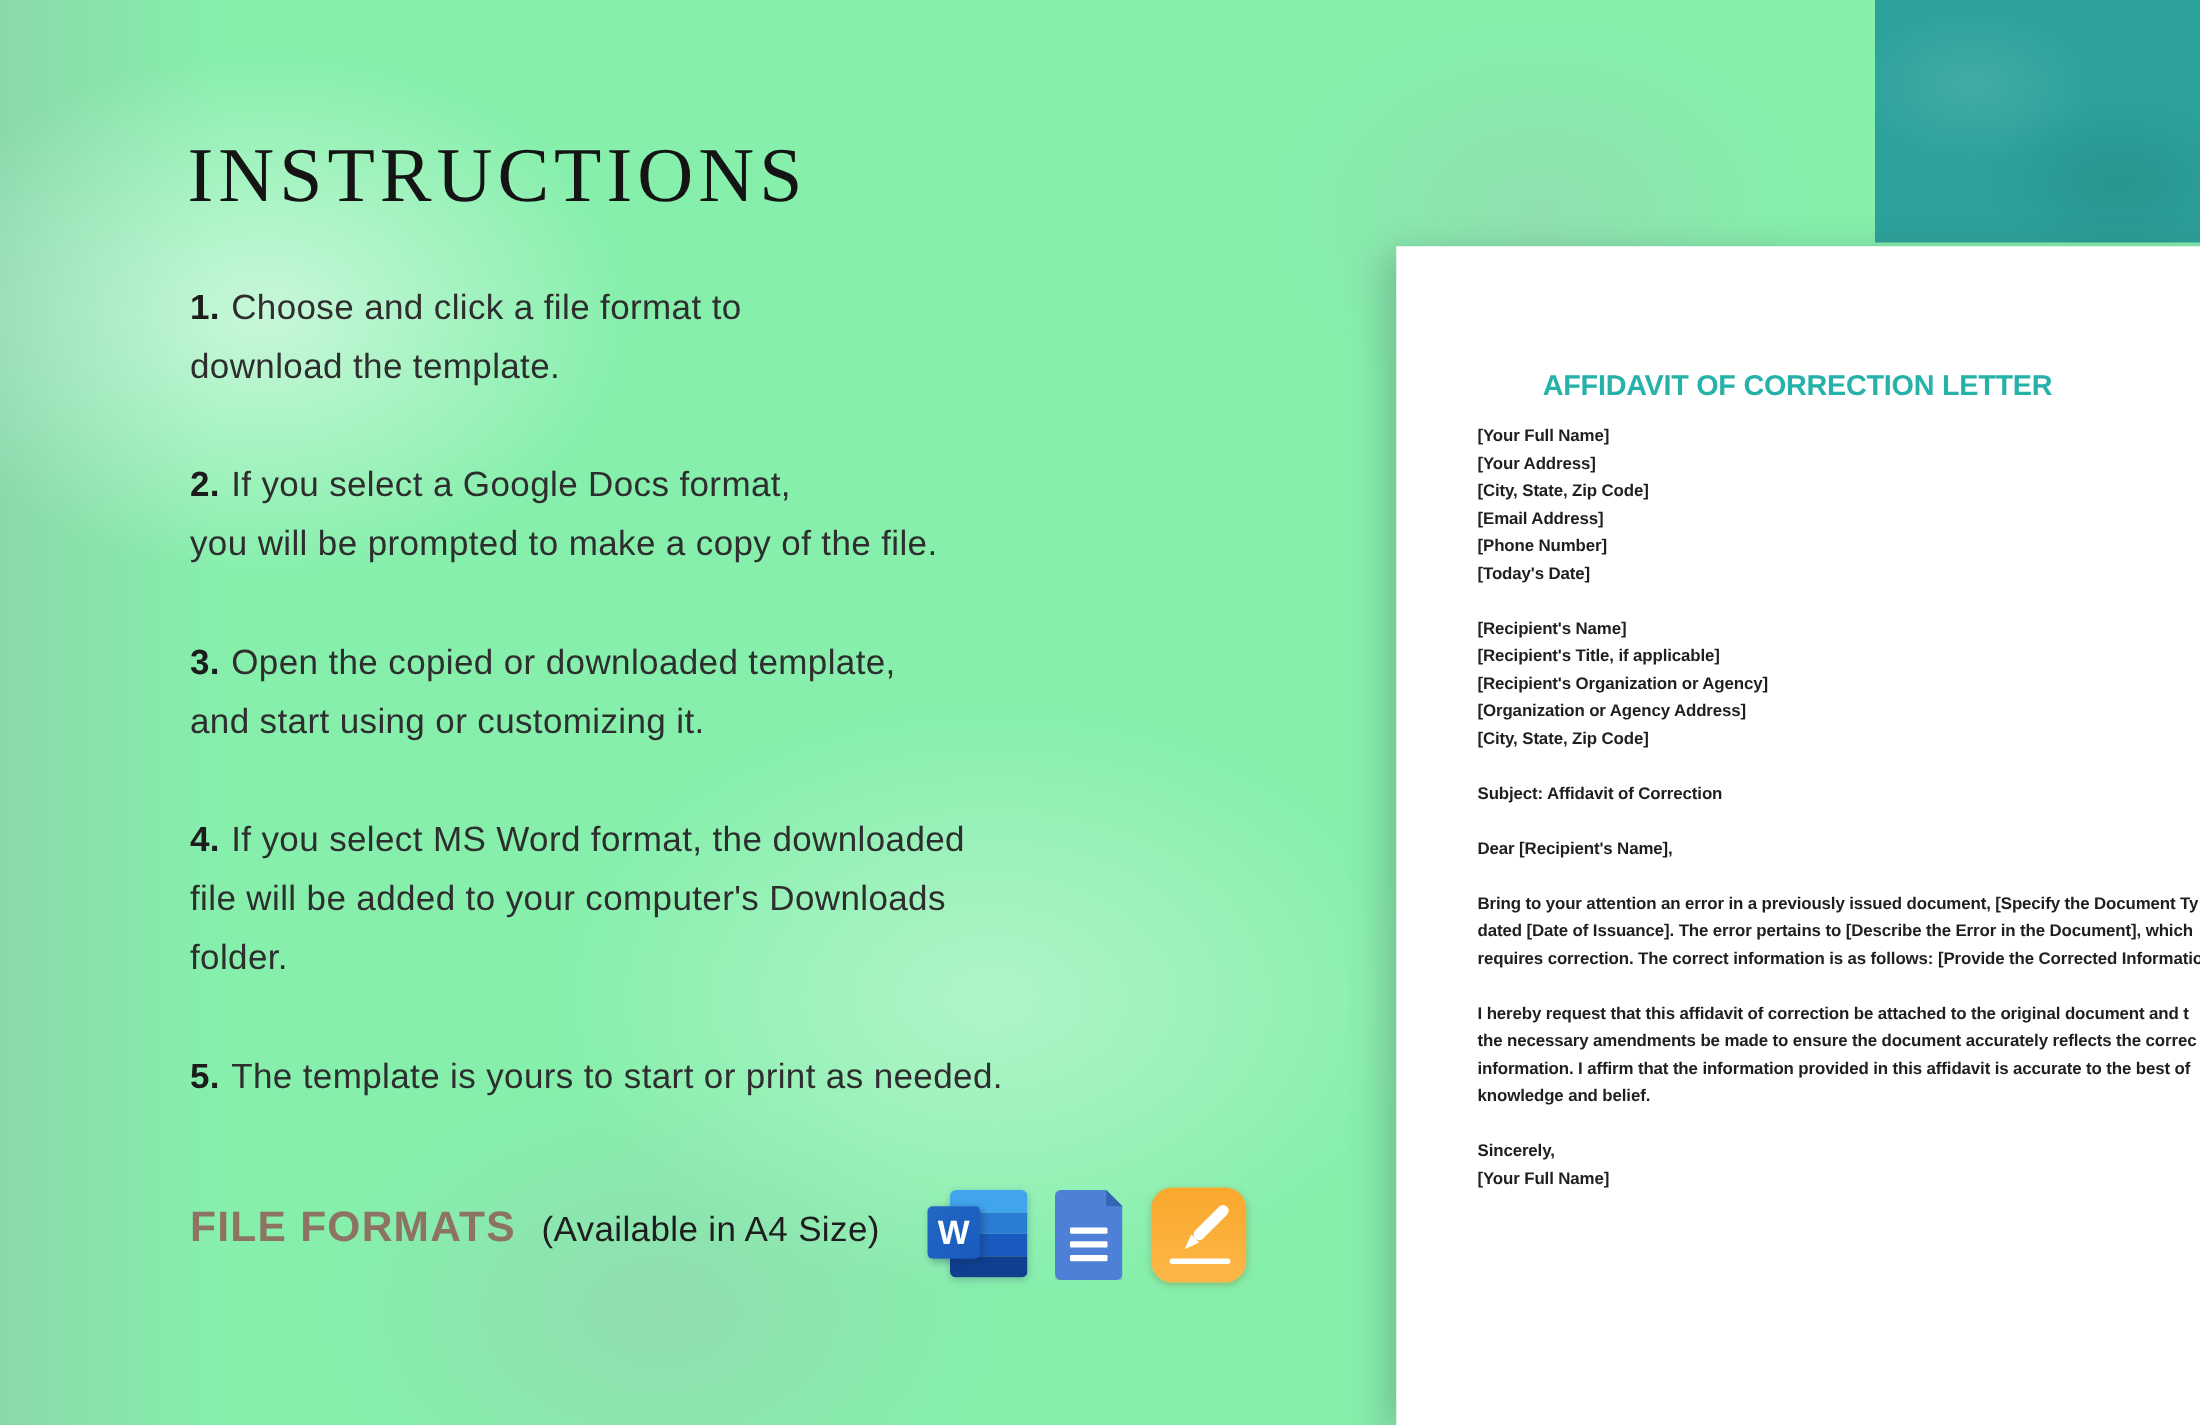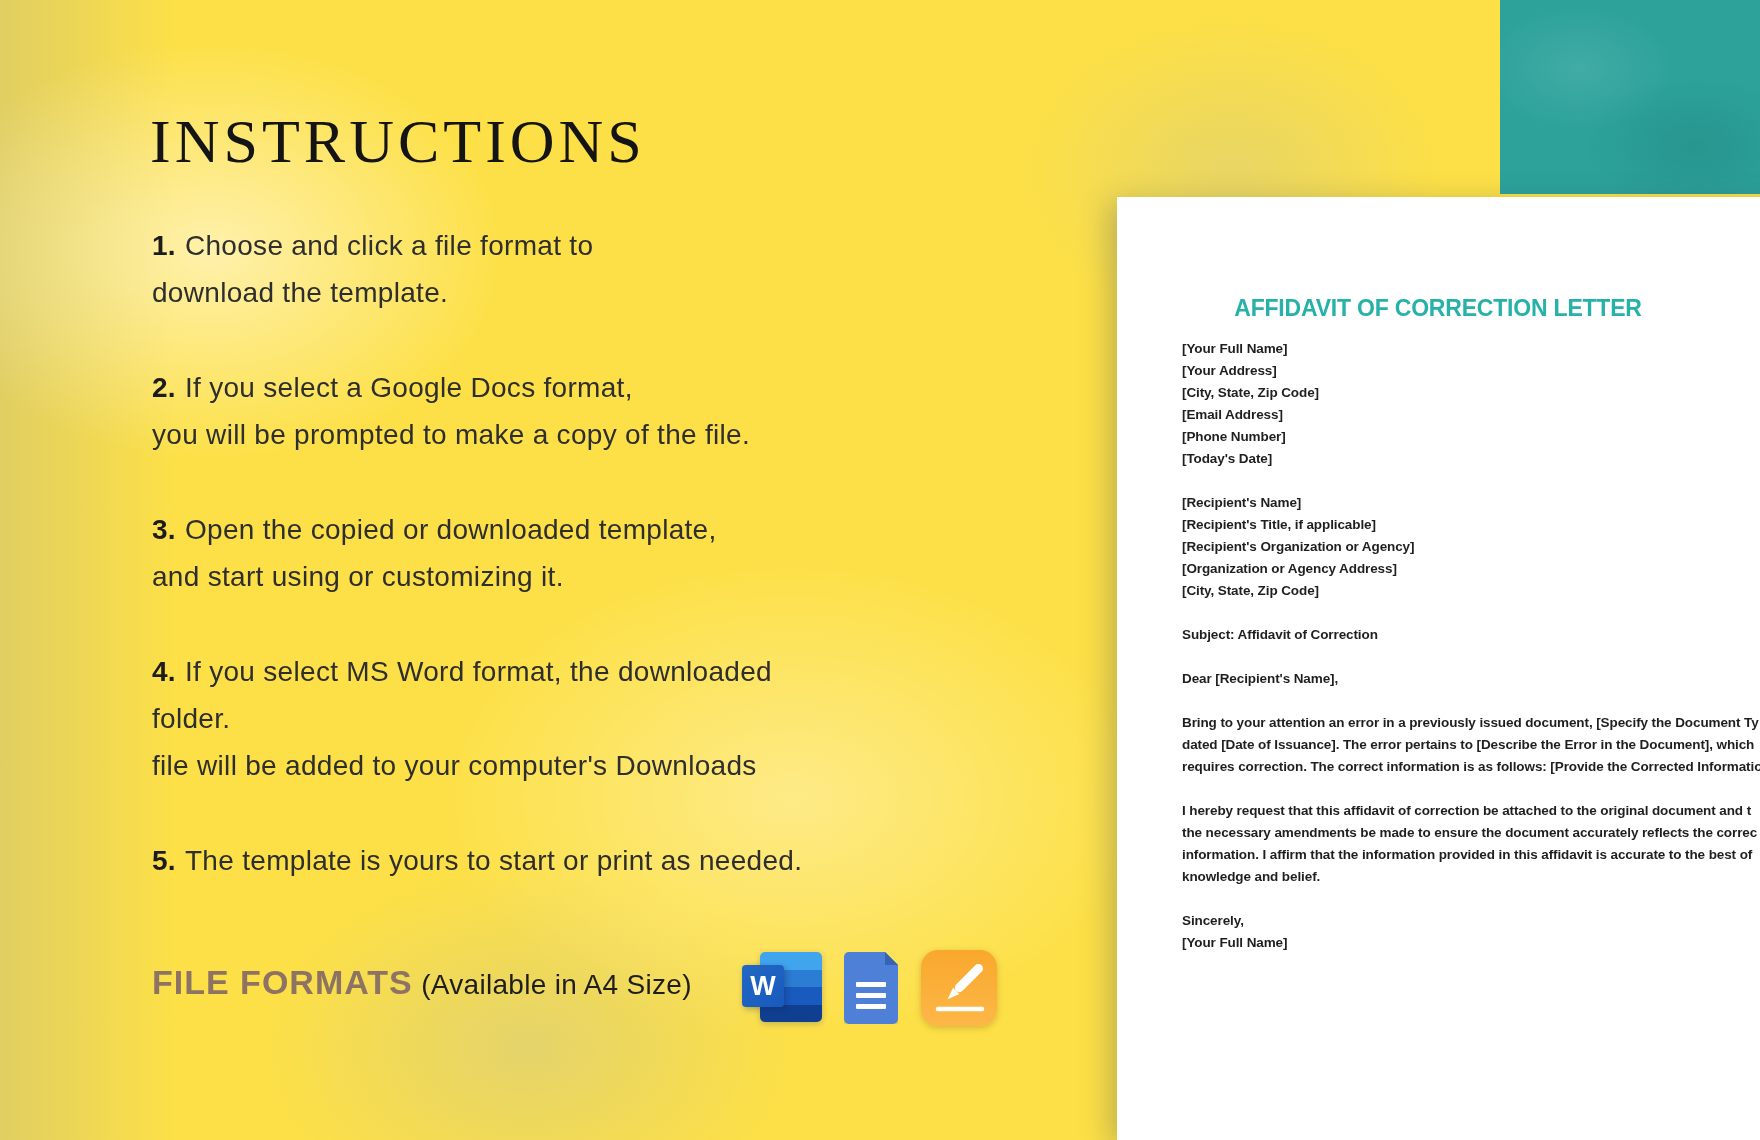--- a/index.html
+++ b/index.html
@@ -1,21 +1,21 @@
 <!DOCTYPE html>
 <html><head>
 <meta charset="utf-8">
 <style>
   * { margin:0; padding:0; box-sizing:border-box; }
   html,body { width:1760px; height:1140px; }
   body { font-family:"Liberation Sans", sans-serif; overflow:hidden; }
 
   .canvas {
     position:relative; width:1760px; height:1140px;
-    background:#fde047; overflow:hidden;
+    background:#86efac; overflow:hidden;
   }
   
   .canvas::before {
     content:""; position:absolute; inset:0; pointer-events:none;
     background:
       radial-gradient(ellipse 420px 300px at 12% 22%, rgba(255,255,255,0.55), transparent 70%),
       radial-gradient(ellipse 500px 340px at 45% 70%, rgba(255,255,255,0.35), transparent 70%),
       radial-gradient(ellipse 380px 260px at 30% 92%, rgba(170,182,188,0.30), transparent 70%),
       radial-gradient(ellipse 300px 220px at 70% 15%, rgba(170,182,188,0.25), transparent 70%),
       linear-gradient(90deg, rgba(150,162,168,0.28), rgba(150,162,168,0) 10%);
@@ -28,21 +28,21 @@
     font-size:62px; letter-spacing:4px; color:#141414;
   }
   .steps { position:absolute; left:152px; top:222px; width:780px; }
   .step { margin-bottom:48px; font-size:28px; line-height:47px;
           color:#2e2e2e; letter-spacing:0.3px; }
   .step .num { font-weight:700; color:#1c1c1c; margin-right:9px; }
   .step .line { display:block; }
 
   .formats-row { position:absolute; left:152px; top:963px; white-space:nowrap; }
   .ff-label { font-size:34px; font-weight:700; color:#8d7363; letter-spacing:1px;margin-top:24px; }
-  .ff-note  { font-size:28px; color:#1e1e1e; margin-left:4px; letter-spacing:0.3px; }
+  .ff-note  { font-size:28px; color:#1e1e1e; margin-left:16px; letter-spacing:0.3px; }
 
   
   .fmt-icon { position:absolute; cursor:pointer; }
 
   .icon-word { left:742px; top:950px; width:80px; height:74px; }
   .word-back { position:absolute; left:18px; top:2px; width:62px; height:70px;
                border-radius:5px; overflow:hidden;
                box-shadow:0 2px 6px rgba(30,50,90,0.25); }
   .word-back .s1{height:25%;background:#41a5ee;} .word-back .s2{height:25%;background:#2b7cd3;}
   .word-back .s3{height:25%;background:#185abd;} .word-back .s4{height:25%;background:#103f91;}
@@ -103,22 +103,22 @@
     <p class="step">
       <span class="line"><b class="num">2.</b><span>If you select a Google Docs format,</span></span>
       <span class="line">you will be prompted to make a copy of the file.</span>
     </p>
     <p class="step">
       <span class="line"><b class="num">3.</b><span>Open the copied or downloaded template,</span></span>
       <span class="line">and start using or customizing it.</span>
     </p>
     <p class="step">
       <span class="line"><b class="num">4.</b><span>If you select MS Word format, the downloaded</span></span>
+      <span class="line">file will be added to your computer's Downloads</span>
       <span class="line">folder.</span>
-      <span class="line">file will be added to your computer's Downloads</span>
     </p>
     <p class="step">
       <span class="line"><b class="num">5.</b><span>The template is yours to start or print as needed.</span></span>
     </p>
   </div>
 
   <div class="formats-row">
     <span class="ff-label">FILE FORMATS</span>
     <span class="ff-note">(Available in A4 Size)</span>
   </div>

